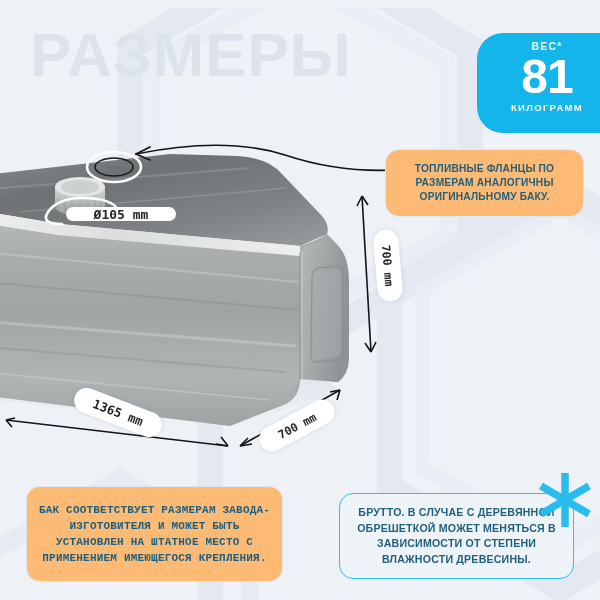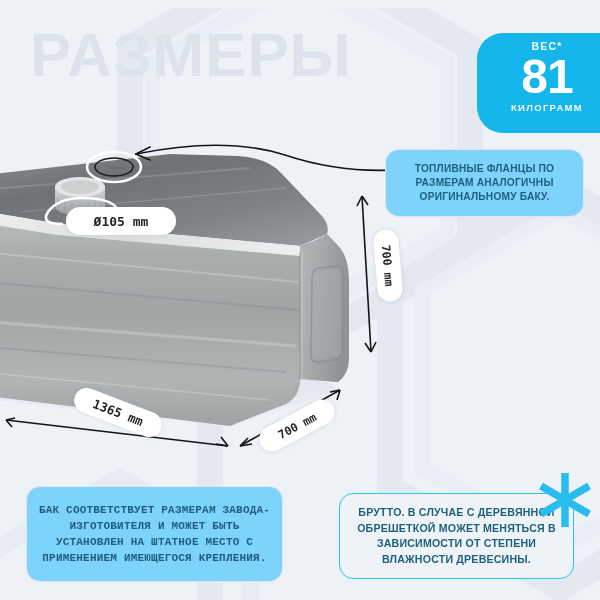--- a/index.html
+++ b/index.html
@@ -31,21 +31,21 @@
     color:#ffffff;text-align:center;
     box-sizing:border-box;padding-top:7px;
   }
   .badge .b-top{font-size:10.5px;letter-spacing:1.2px;font-weight:bold;opacity:.96;}
   .badge .b-num{font-size:48px;font-weight:bold;line-height:50px;letter-spacing:-1px;}
   .badge .b-bot{font-size:9.5px;letter-spacing:1.3px;font-weight:bold;opacity:.96;}
 
   
   .infobox{
     position:absolute;box-sizing:border-box;
-    background:#7dd3fc;
+    background:#fdba74;
     border:1px solid #dfe5ee;
     border-radius:14px;
     color:#1e5f7e;
     text-align:center;
     font-weight:bold;
     letter-spacing:.2px;
     display:flex;align-items:center;justify-content:center;
   }
   .infobox .txt{padding:0 8px;}
   #box-flange{left:385px;top:141px;width:199px;height:68px;font-size:10.2px;line-height:14px;}
@@ -63,21 +63,21 @@
     position:absolute;
     background:#ffffff;
     border-radius:20px;
     color:#262626;
     font-family:"DejaVu Sans Mono","Liberation Mono",monospace;
     font-size:12px;font-weight:bold;
     display:flex;align-items:center;justify-content:center;
     white-space:nowrap;
     box-shadow:0 0 4px rgba(120,135,160,.25);
   }
-  #pill-dia{left:66px;top:199px;width:110px;height:28px;font-size:13px;}
+  #pill-dia{left:66px;top:199px;width:110px;height:14px;font-size:13px;}
   #pill-h  {left:352px;top:245px;width:72px;height:25px;
             transform:rotate(85deg);transform-origin:50% 50%;font-size:11.5px;}
   #pill-len{left:72px;top:392px;width:92px;height:25px;
             transform:rotate(21deg);transform-origin:50% 50%;font-size:12.5px;}
   #pill-w  {left:256px;top:405px;width:82px;height:25px;
             transform:rotate(-28deg);transform-origin:50% 50%;font-size:11.5px;}
 </style>
 </head>
 <body>
 

